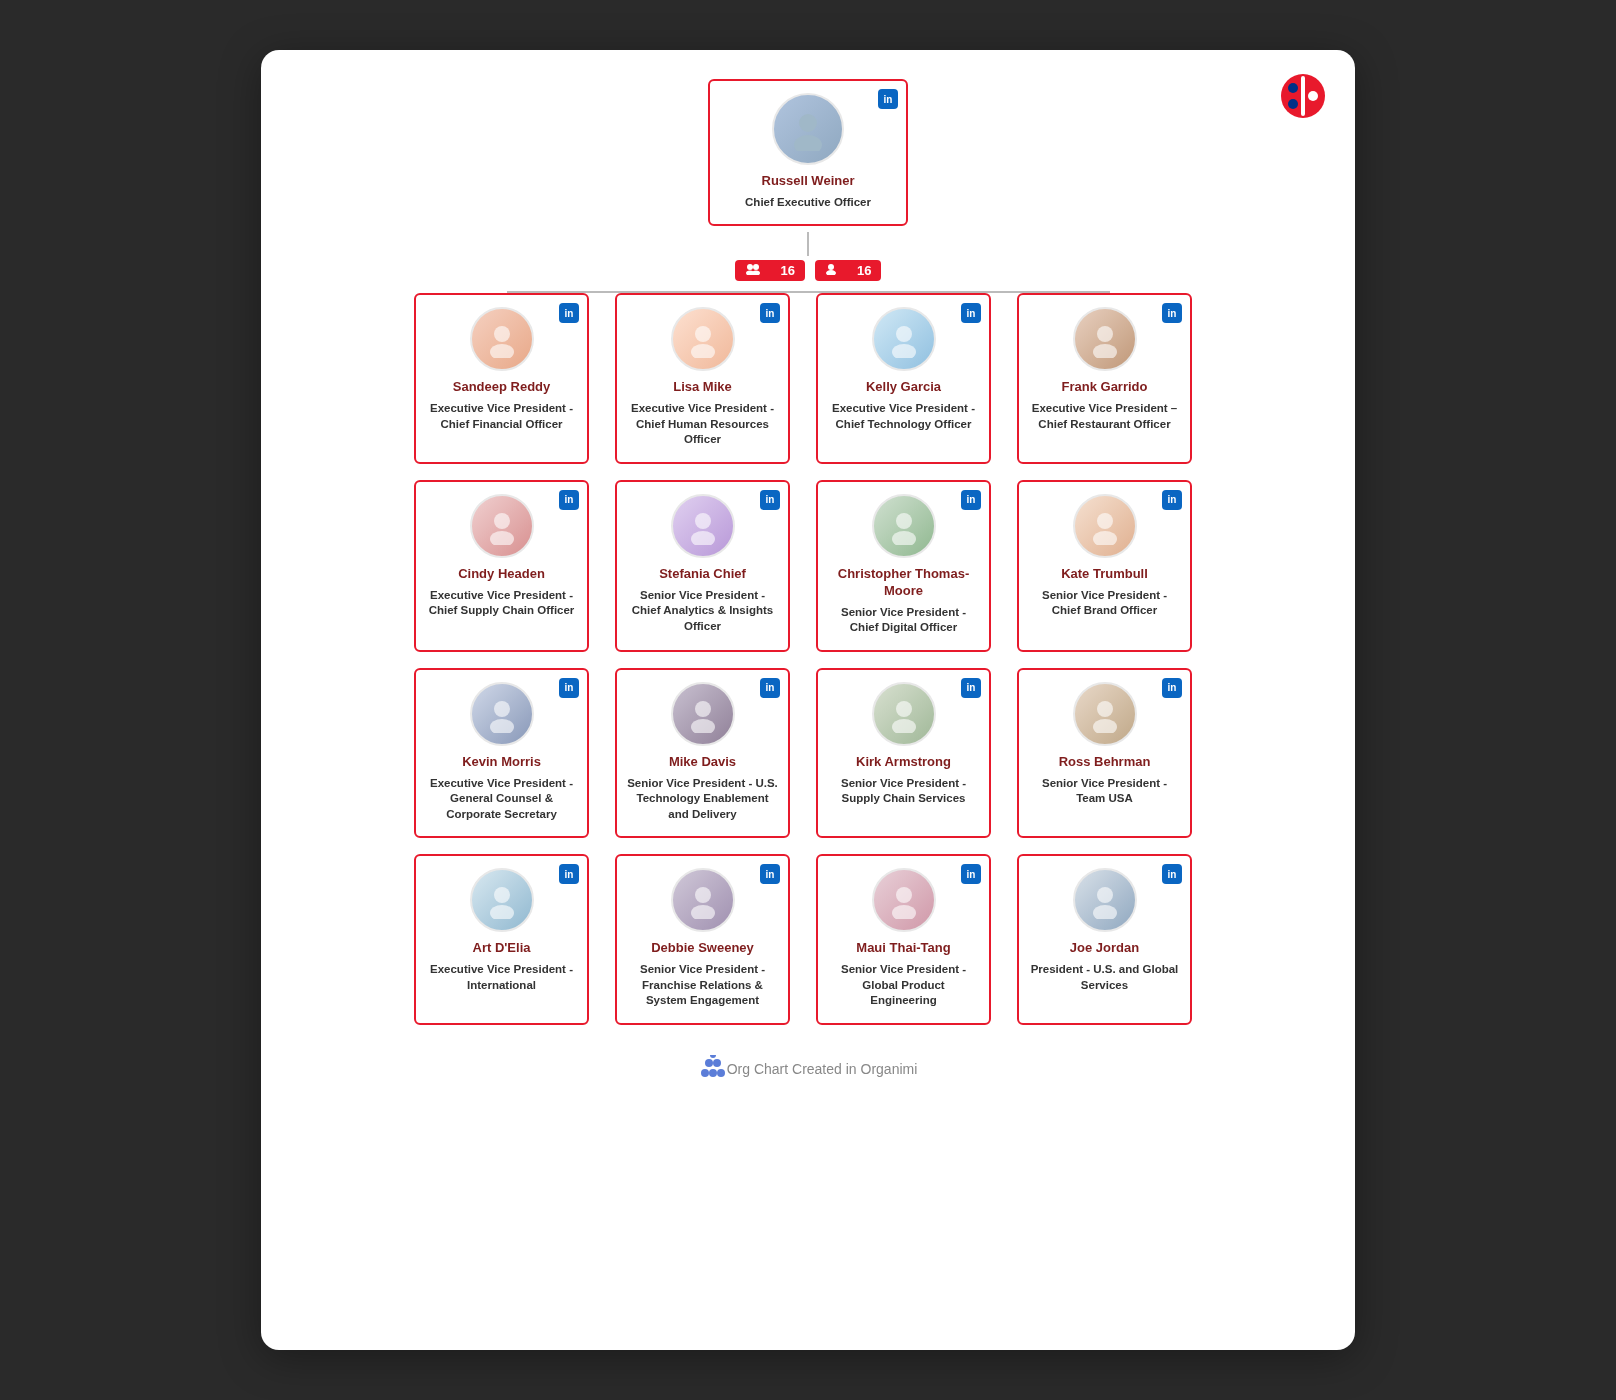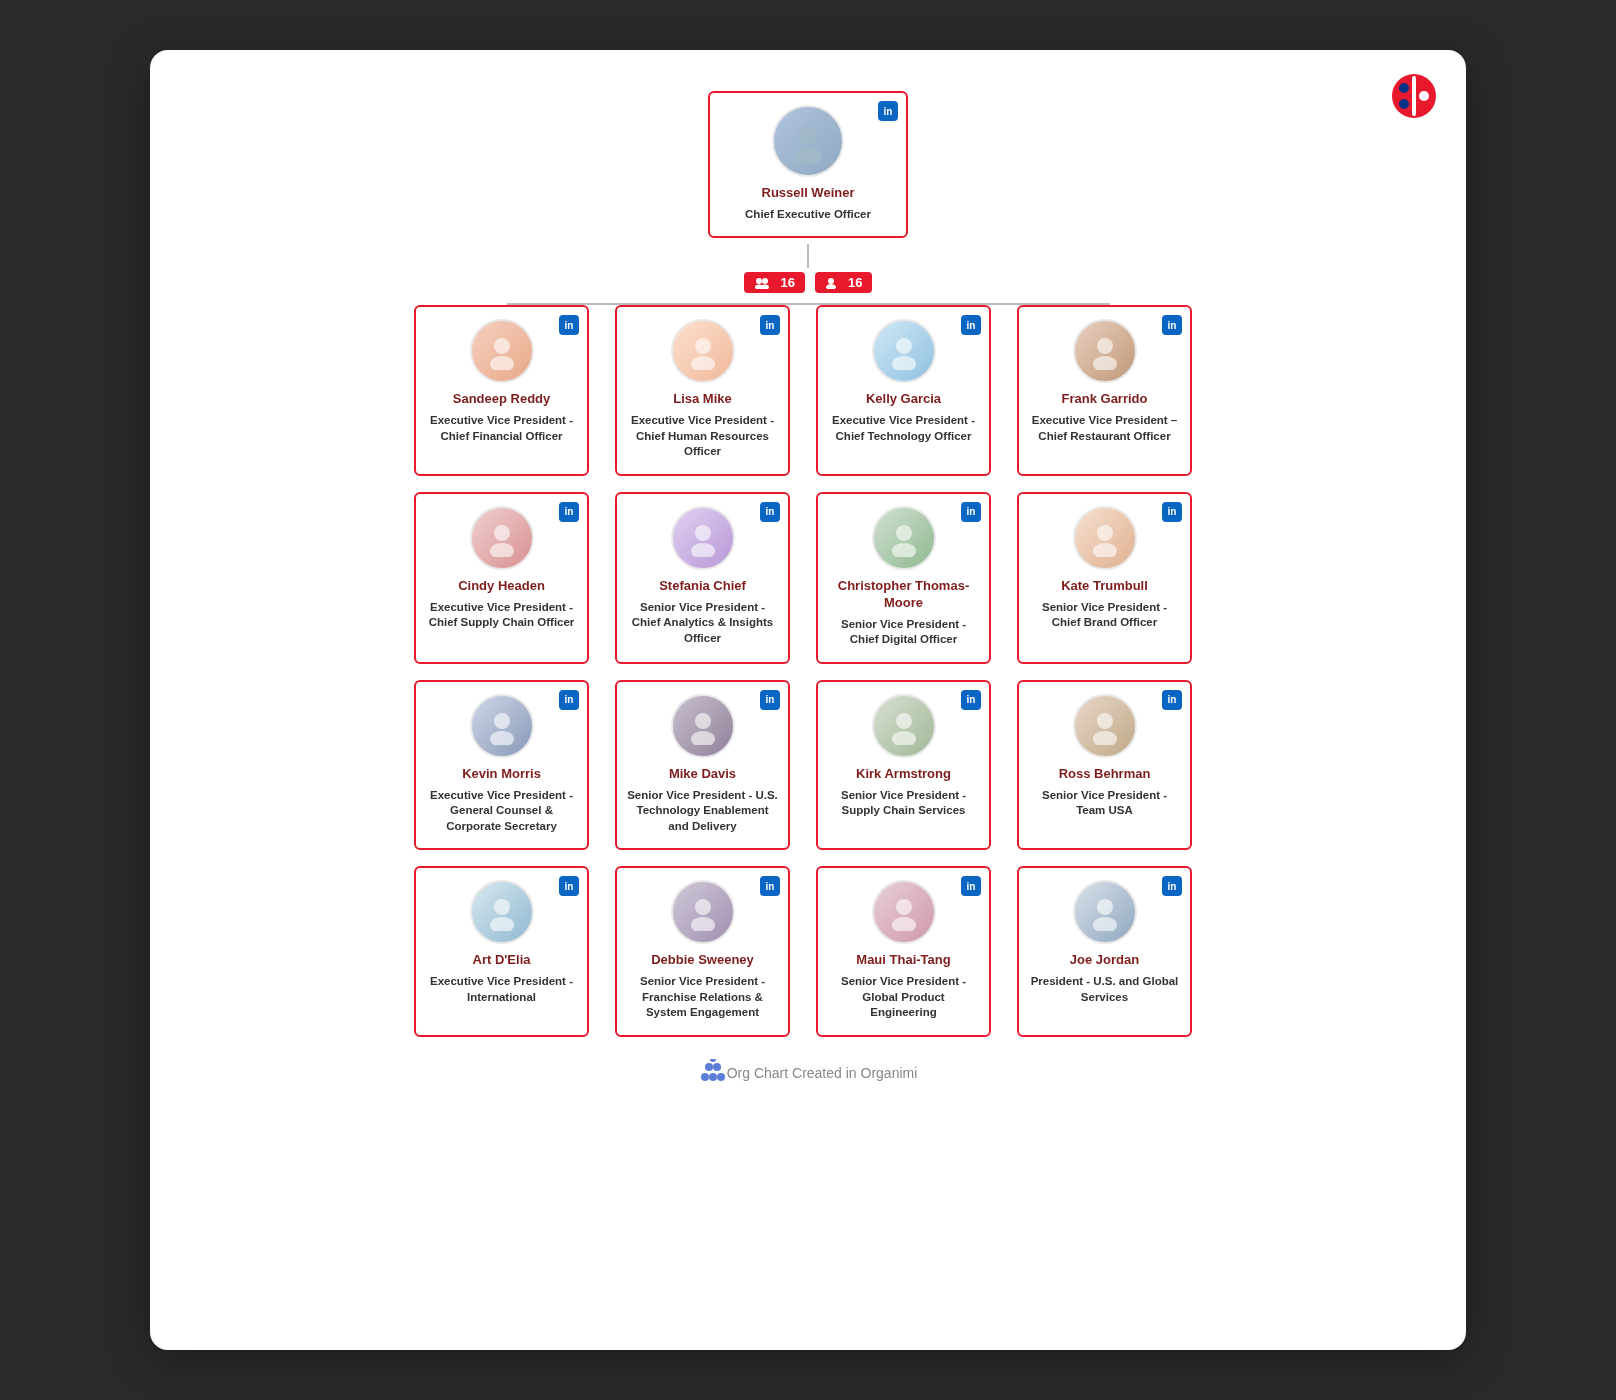--- a/index.html
+++ b/index.html
@@ -7,23 +7,23 @@
       background: #2a2a2a;
       display: flex;
       justify-content: center;
       align-items: center;
       min-height: 100vh;
       font-family: Arial, sans-serif;
     }
     .window {
       background: #fff;
       border-radius: 18px;
-      width: 1316px;
+      width: 1094px;
       min-height: 1300px;
-      padding: 31px 30px 40px 30px;
+      padding: 19px 30px 40px 30px;
       position: relative;
       box-shadow: 0 8px 40px rgba(0,0,0,0.35);
     }
     .dominos-logo {
       position: absolute;
       top: 22px;
       right: 28px;
     }
     .dominos-logo svg {
       width: 48px;
@@ -110,22 +110,21 @@
     }
     .badges-row {
       display: flex;
       align-items: center;
       justify-content: center;
       gap: 10px;
       margin: 4px 0 10px 0;
     }
     .badge {
       display: flex;
-      align-items: center;
-      gap: 11px;
+      gap: 20px;
       border-radius: 4px;
       padding: 3px 10px;
       font-size: 13px;
       font-weight: 700;
       color: #fff;
     }
     .badge-group { background: #e8192c; }
     .badge-person { background: #e8192c; }
     .grid-level {
       display: grid;
@@ -136,21 +135,21 @@
     .h-connector {
       width: calc(3 * 185px + 3 * 16px);
       height: 2px;
       background: #bbb;
       margin: 0 auto;
     }
     .footer {
       display: flex;
       align-items: center;
       justify-content: center;
-      margin-top: 22px;
+      margin-top: 30px;
       color: #888;
       font-size: 14px;
     }
     .organimi-icon {
       color: #5b7dd8;
       font-size: 22px;
     }
     
     .av-rw { background: linear-gradient(135deg, #b0c4de 0%, #8fa8c0 100%); }
     .av-sr { background: linear-gradient(135deg, #f5d0c0 0%, #e8a888 100%); }

